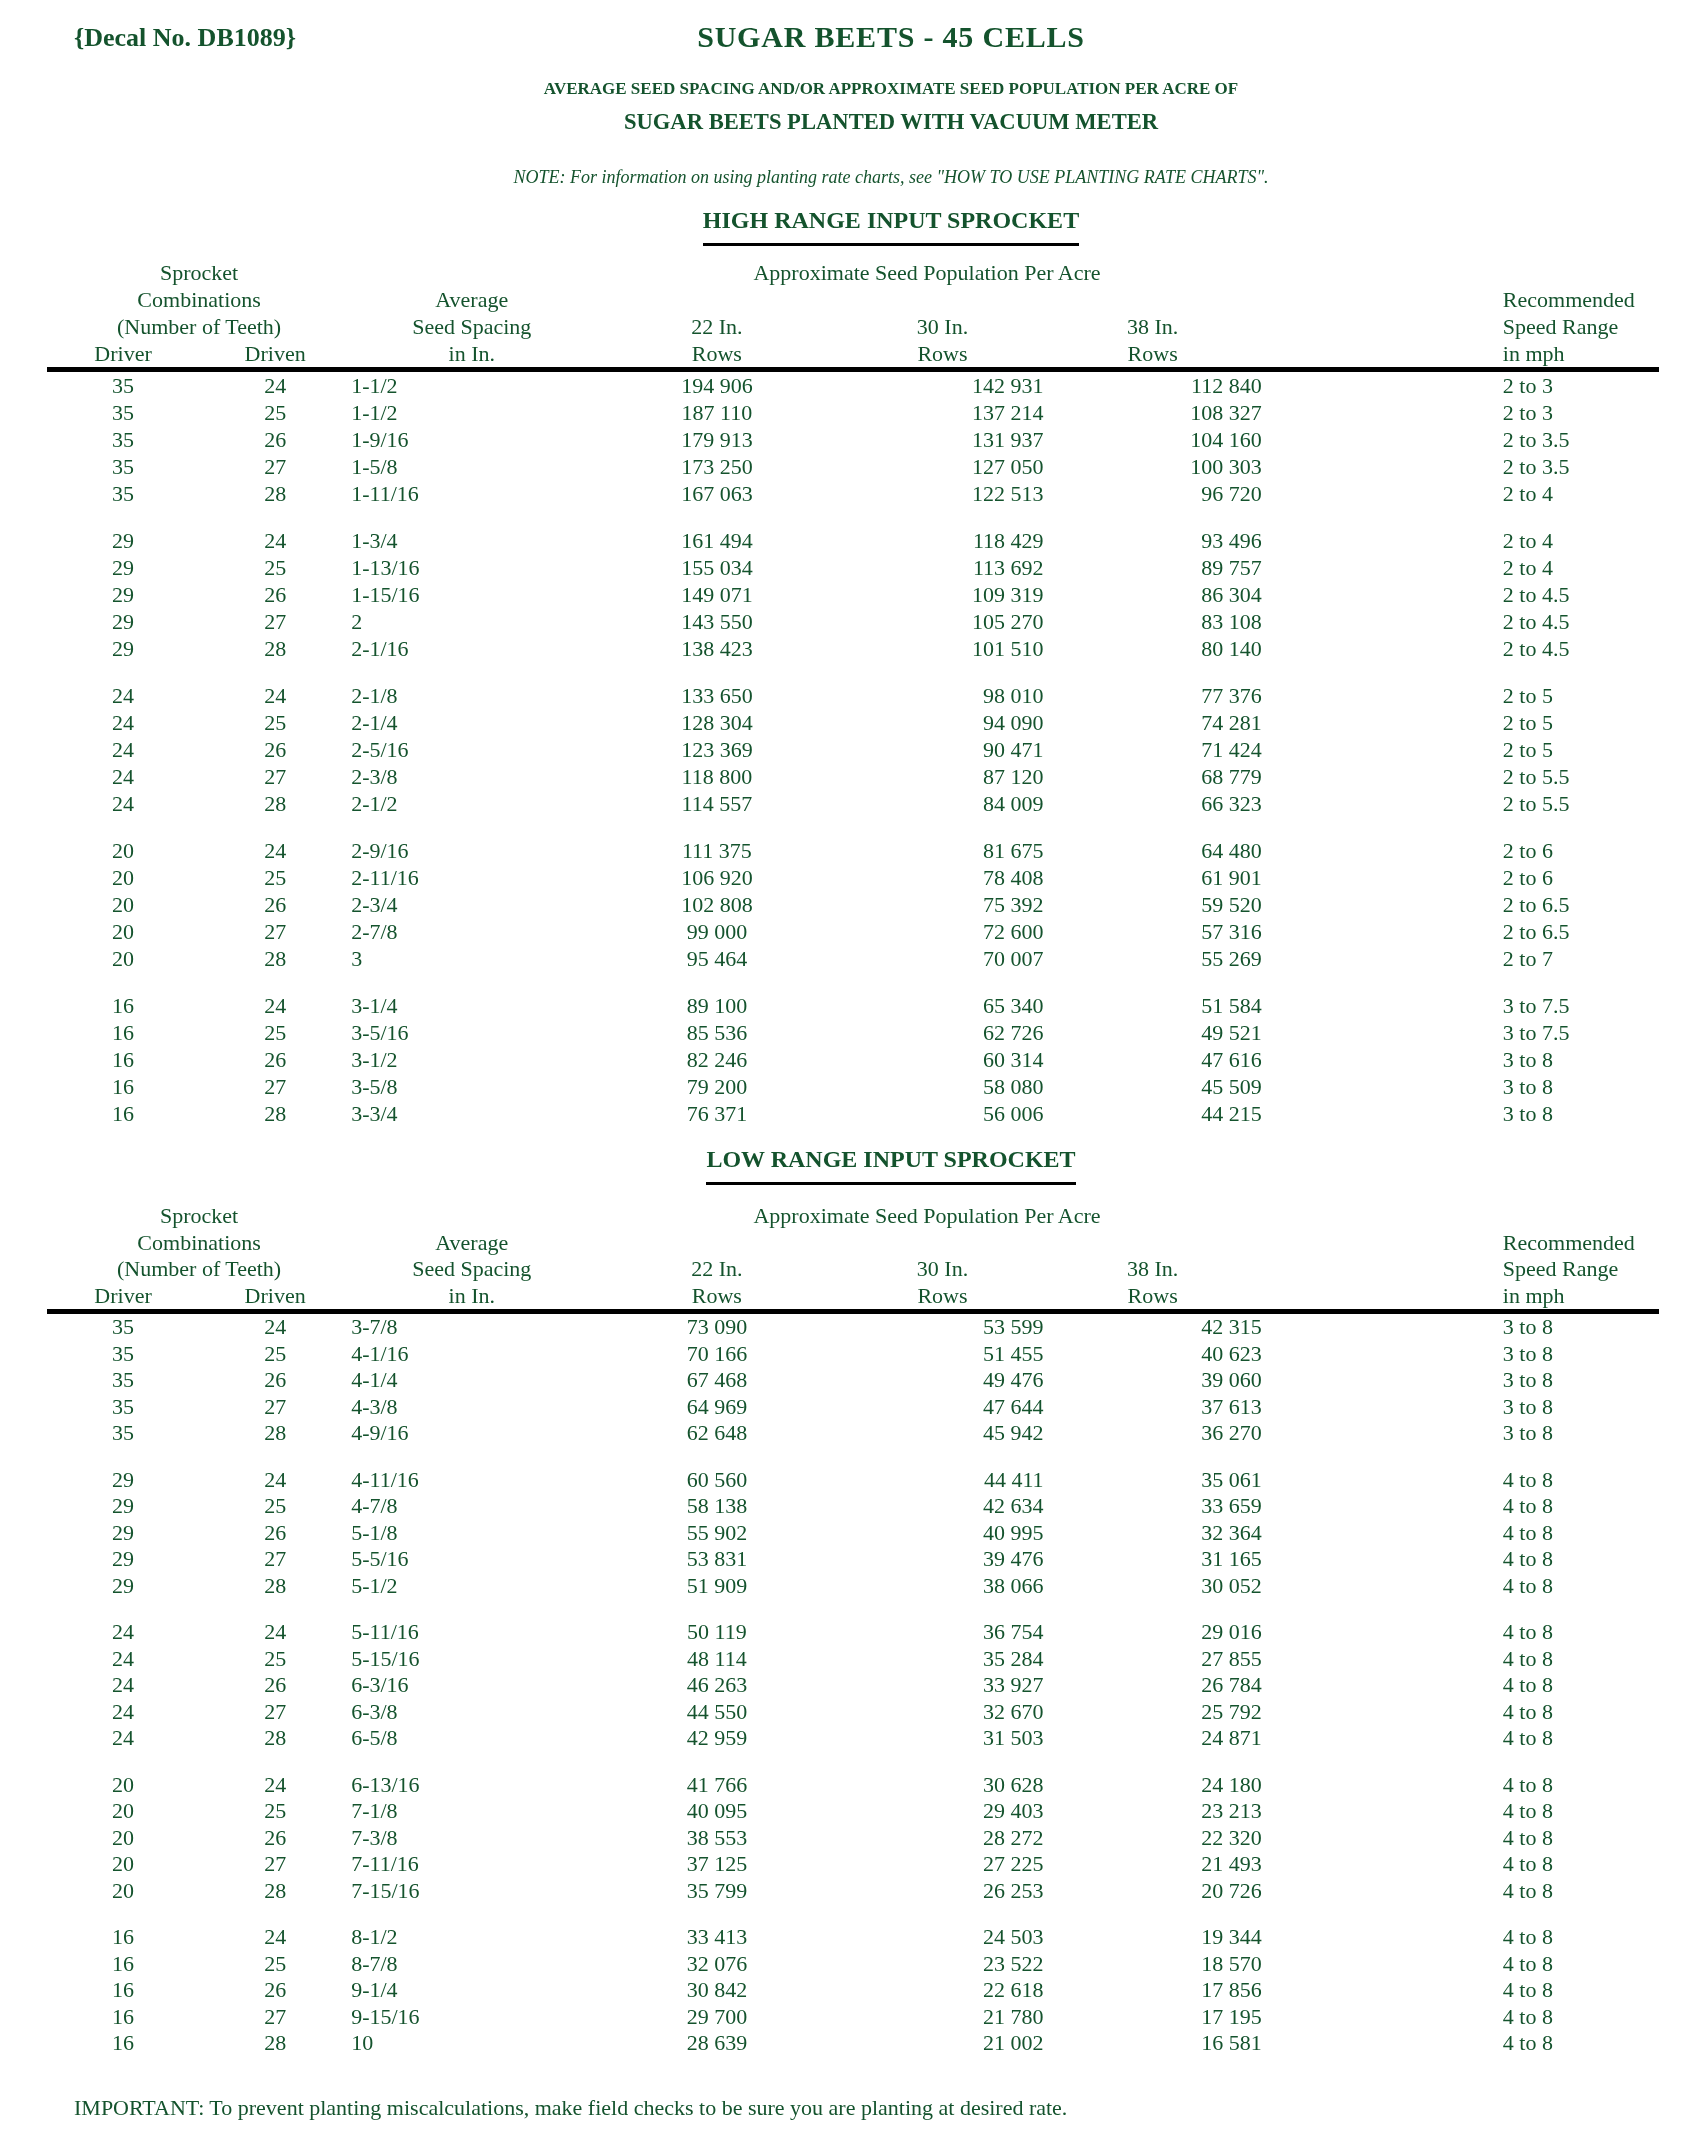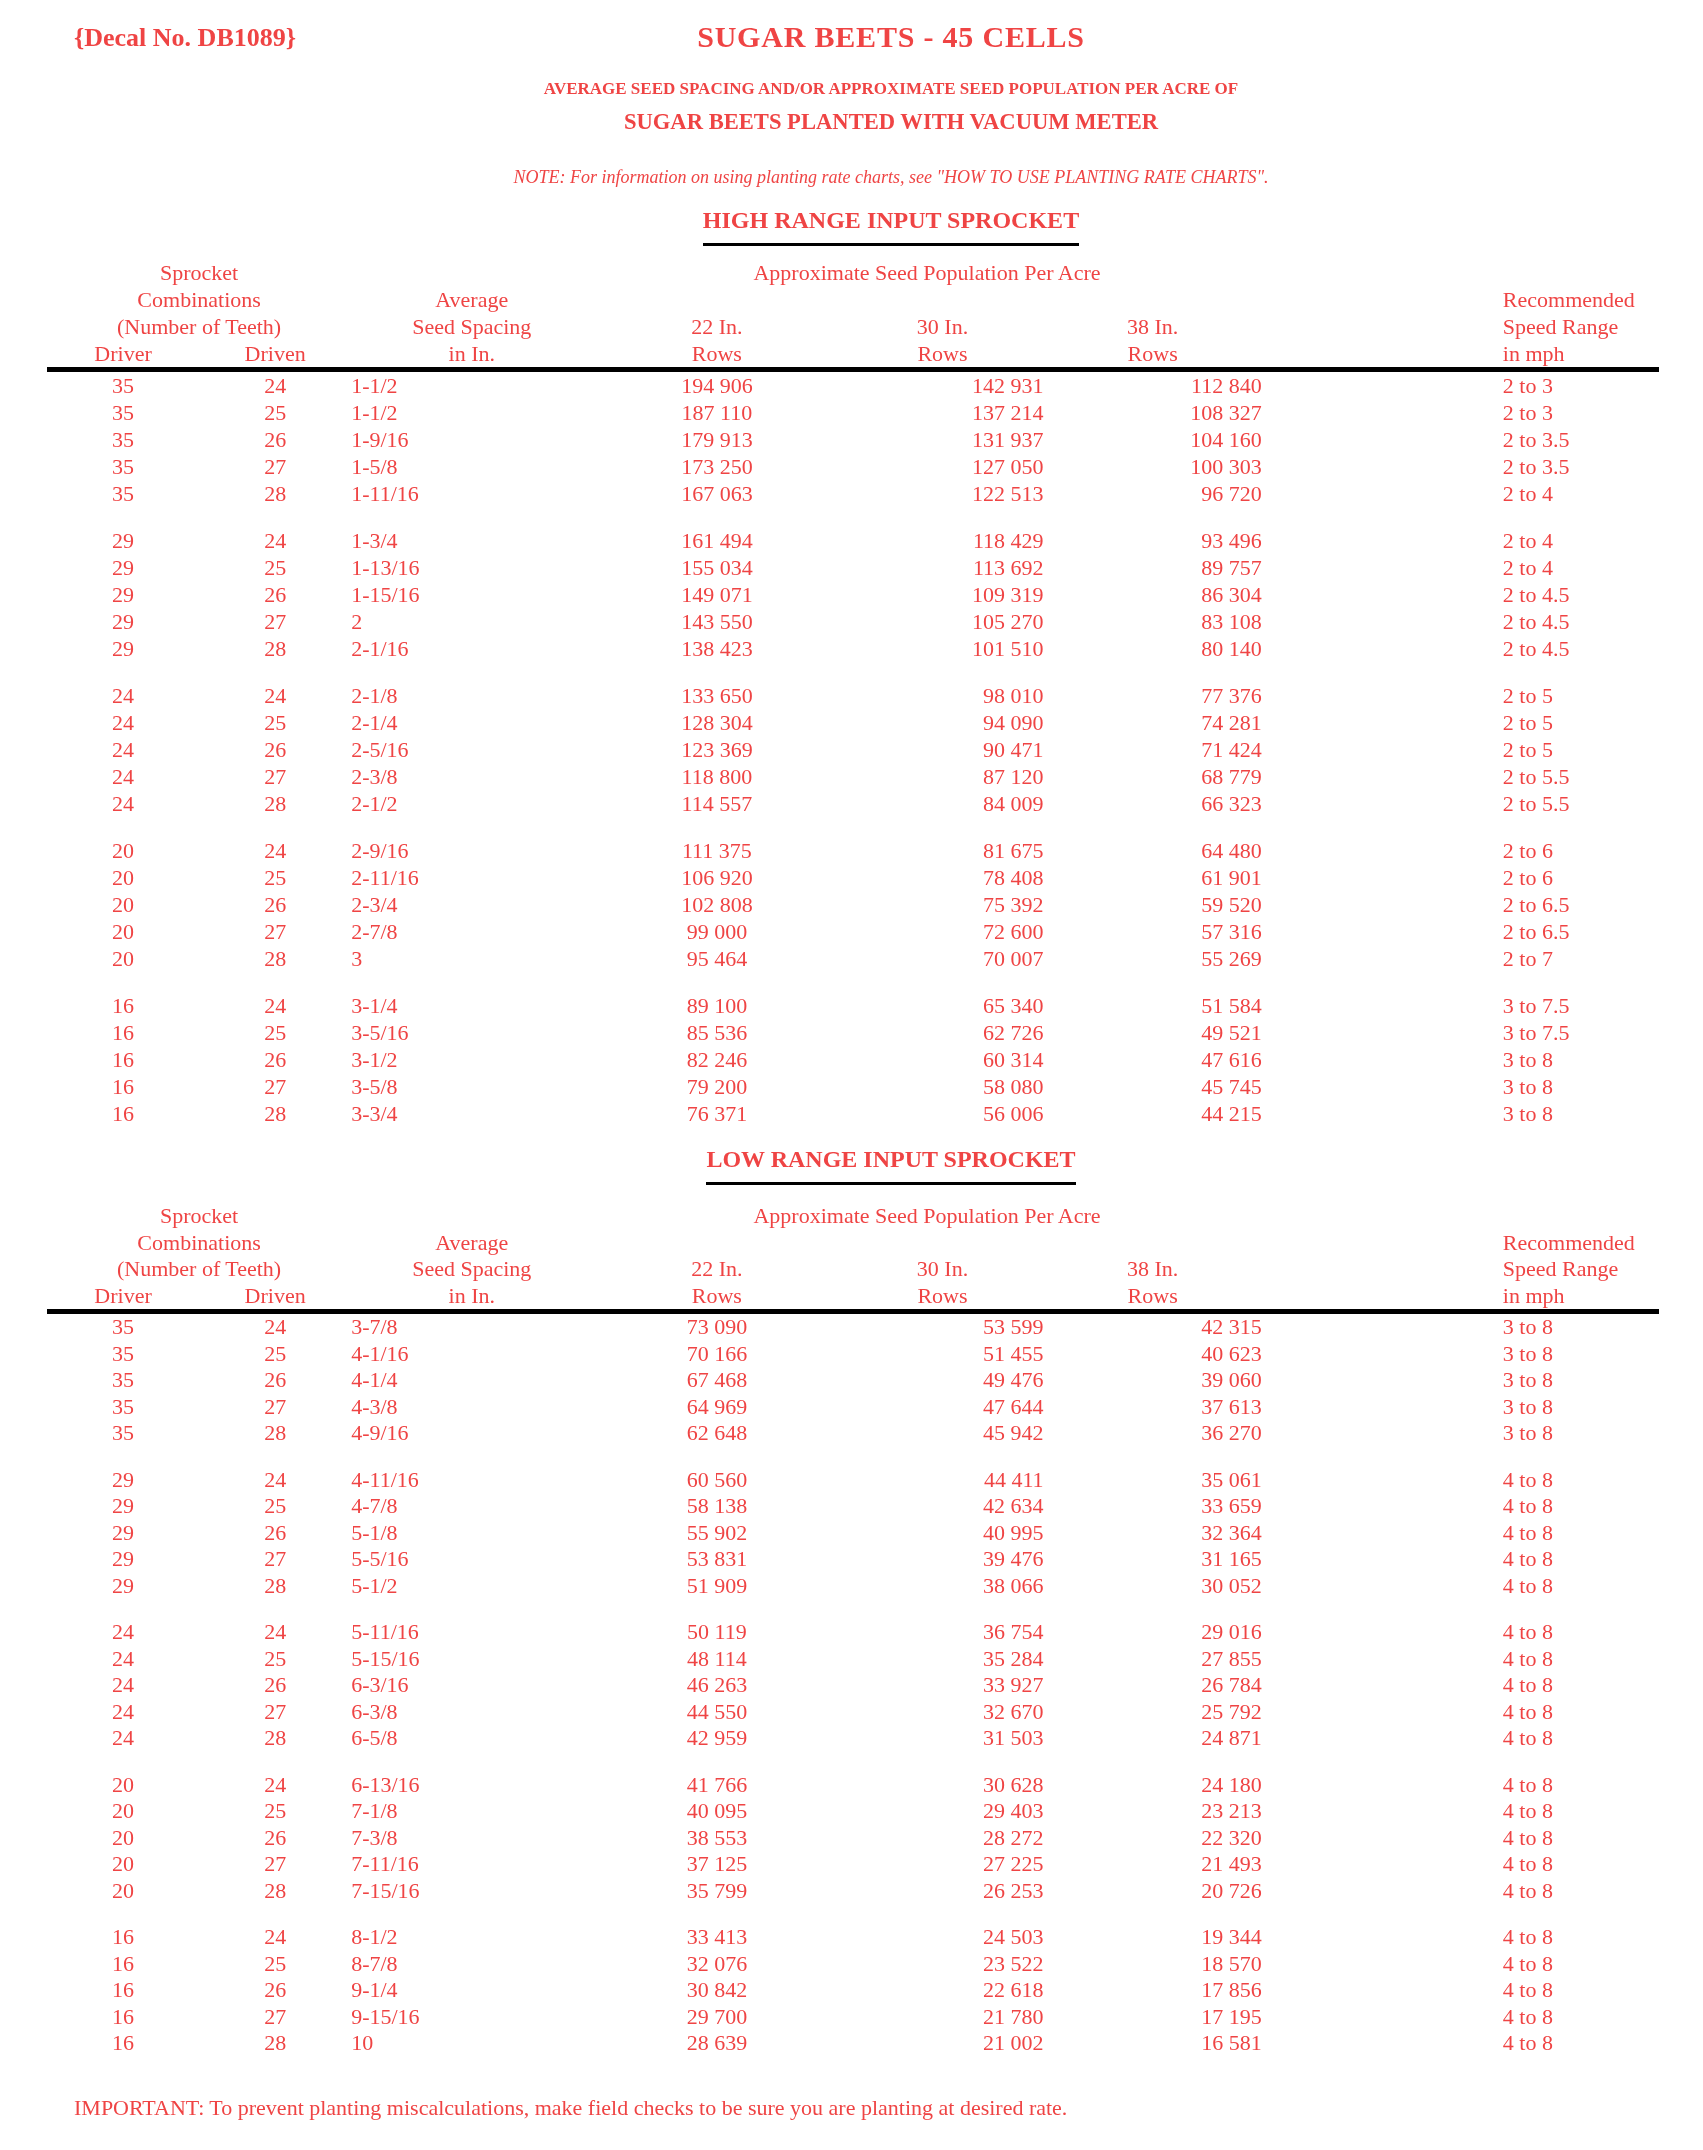--- a/index.html
+++ b/index.html
@@ -1,16 +1,16 @@
 <!DOCTYPE html>
 <html style="font-size:12.5px"><head>
 <meta charset="utf-8">
 <style>
   html,body{margin:0;padding:0;background:#ffffff;}
-  .page{position:relative;width:1684px;height:2151px;background:#ffffff;color:#ef4444;
+  .page{position:relative;width:1684px;height:2151px;background:#ffffff;color:#14532d;
         font-family:"Liberation Serif",serif;overflow:hidden;}
   .center-band{position:absolute;left:78px;width:1626px;text-align:center;}
   .decal{position:absolute;left:74px;top:23.4px;font-size:26px;font-weight:bold;}
   .title{top:20px;font-size:30px;font-weight:bold;letter-spacing:0.8px;}
   .sub1{top:79px;font-size:17px;font-weight:bold;}
   .sub2{top:109px;font-size:22.6px;font-weight:bold;}
   .note{top:167px;font-size:18px;font-style:italic;}
   .section-title{font-size:24px;font-weight:bold;}
   .section-title span{border-bottom:3.1px solid #000;padding-bottom:10px;}
   .st-high{top:207px;}
@@ -339,21 +339,21 @@
           <td class="c6">47 616</td>
           <td></td>
           <td class="c8">3 to 8</td>
         </tr>
         <tr>
           <td class="c1">16</td>
           <td class="c2">27</td>
           <td class="c3">3-5/8</td>
           <td class="c4">79 200</td>
           <td class="c5">58 080</td>
-          <td class="c6">45 745</td>
+          <td class="c6">45 509</td>
           <td></td>
           <td class="c8">3 to 8</td>
         </tr>
         <tr>
           <td class="c1">16</td>
           <td class="c2">28</td>
           <td class="c3">3-3/4</td>
           <td class="c4">76 371</td>
           <td class="c5">56 006</td>
           <td class="c6">44 215</td>

